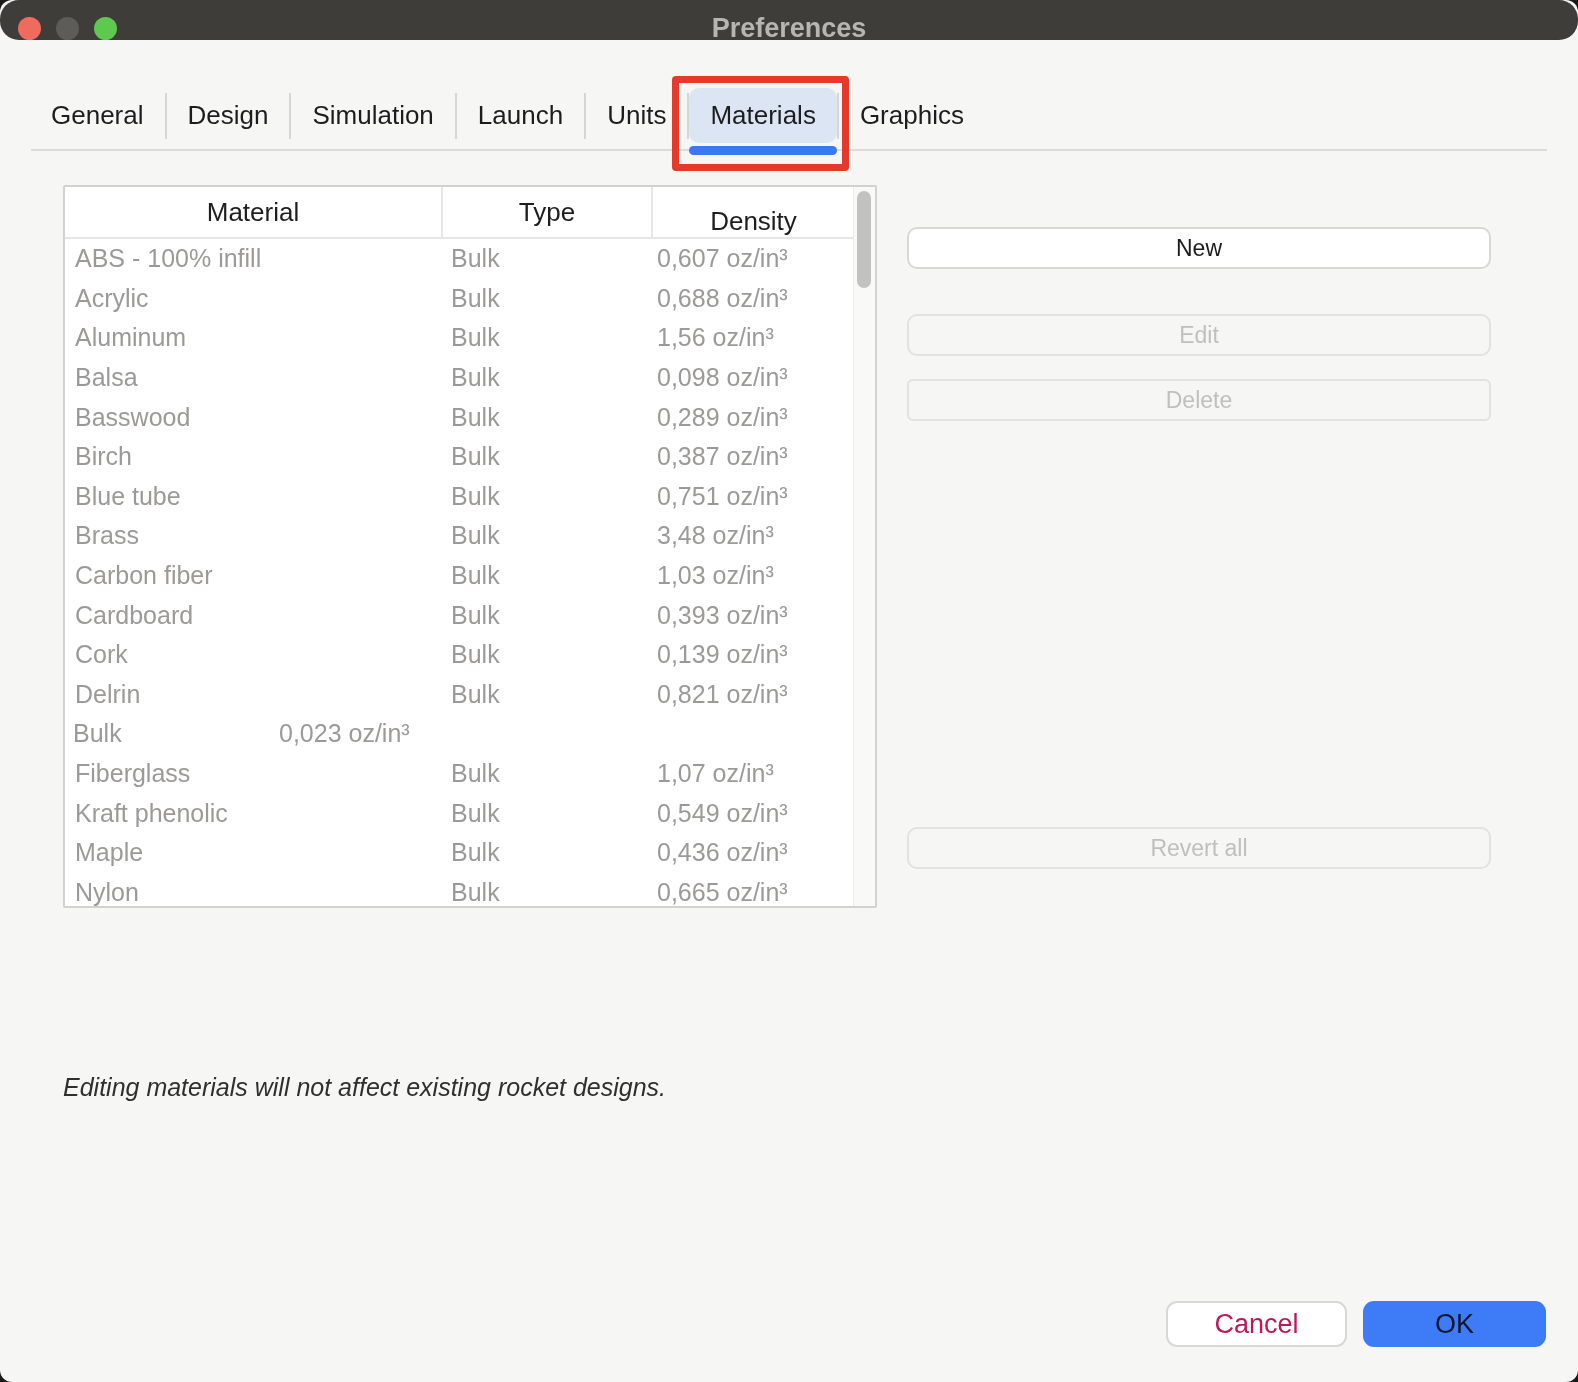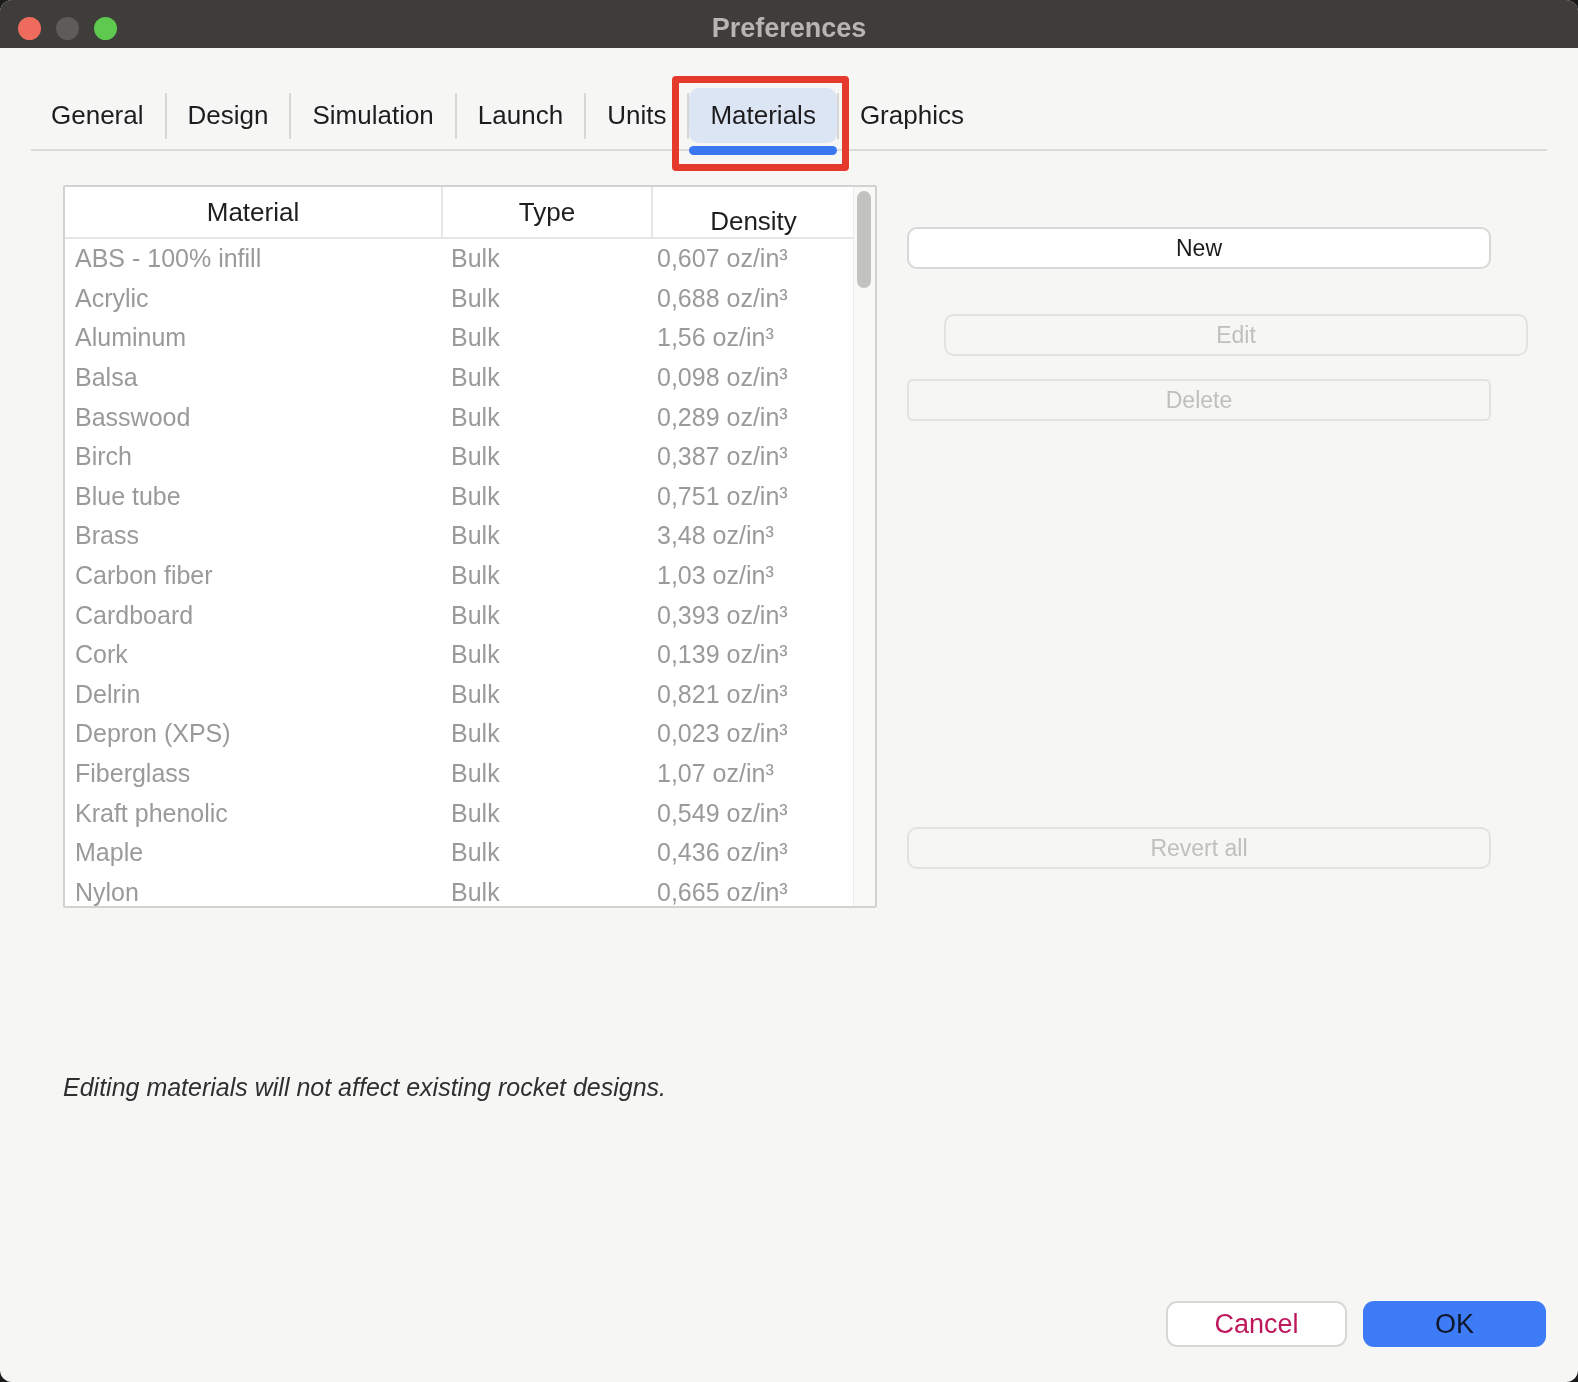--- a/index.html
+++ b/index.html
@@ -12,22 +12,23 @@
   }
   .window {
     position:absolute; inset:0;
     background:var(--window-bg,#F6F6F5);
     border-radius:12px;
     overflow:hidden;
   }
 
   
   .titlebar {
-    position:absolute; top:0; left:0; right:0; height:48px;
+    position:absolute; top:0; left:0; right:0; height:40px;
     background:var(--titlebar-bg,#3E3D3A);
+    border-radius:19px;
   }
   .traffic { position:absolute; left:18px; top:17px; display:flex; gap:15px; }
   .light { width:23px; height:23px; border-radius:50%; }
   .light.close    { background:#EE6B5E; }
   .light.minimize { background:#5D5C58; }
   .light.zoom     { background:#5EC94E; }
   .win-title {
     position:absolute; left:0; right:0; top:0; height:56px;
     line-height:56px; text-align:center;
     color:#B7B5B1; font-weight:bold; font-size:27px;
@@ -94,21 +95,21 @@
   
   .action-btn {
     position:absolute; left:907px; width:584px; height:42px;
     border-radius:10px; box-sizing:border-box;
     display:flex; align-items:center; justify-content:center;
     font-size:23px; cursor:default;
   }
   .action-btn.enabled  { background:#FFFFFF; border:2px solid #D8D8D6; color:#1C1C1E; }
   .action-btn.disabled { background:transparent; border:2px solid #E2E2E0; color:#BFBFBD; }
   .action-btn:nth-of-type(1) { top:227px; }
-  .action-btn:nth-of-type(2) { top:314px;margin-left:37px; }
+  .action-btn:nth-of-type(2) { top:314px; }
   .action-btn:nth-of-type(3) { top:379px;border-radius:6px; }
   .action-btn:nth-of-type(4) { top:827px; }
 
   
   .note {
     position:absolute; left:63px; top:1073px;
     font-size:25px; font-style:italic; color:#2F2F2F;
   }
   .dlg-btn {
     position:absolute; top:1301px; height:46px; box-sizing:border-box;
@@ -210,21 +211,20 @@
           <div class="tcell c-material">Cork</div>
           <div class="tcell c-type">Bulk</div>
           <div class="tcell c-density">0,139 oz/in³</div>
         </div>
         <div class="trow">
           <div class="tcell c-material">Delrin</div>
           <div class="tcell c-type">Bulk</div>
           <div class="tcell c-density">0,821 oz/in³</div>
         </div>
         <div class="trow">
-          <div class="tcell c-material">Depron (XPS)</div>
           <div class="tcell c-type">Bulk</div>
           <div class="tcell c-density">0,023 oz/in³</div>
         </div>
         <div class="trow">
           <div class="tcell c-material">Fiberglass</div>
           <div class="tcell c-type">Bulk</div>
           <div class="tcell c-density">1,07 oz/in³</div>
         </div>
         <div class="trow">
           <div class="tcell c-material">Kraft phenolic</div>

